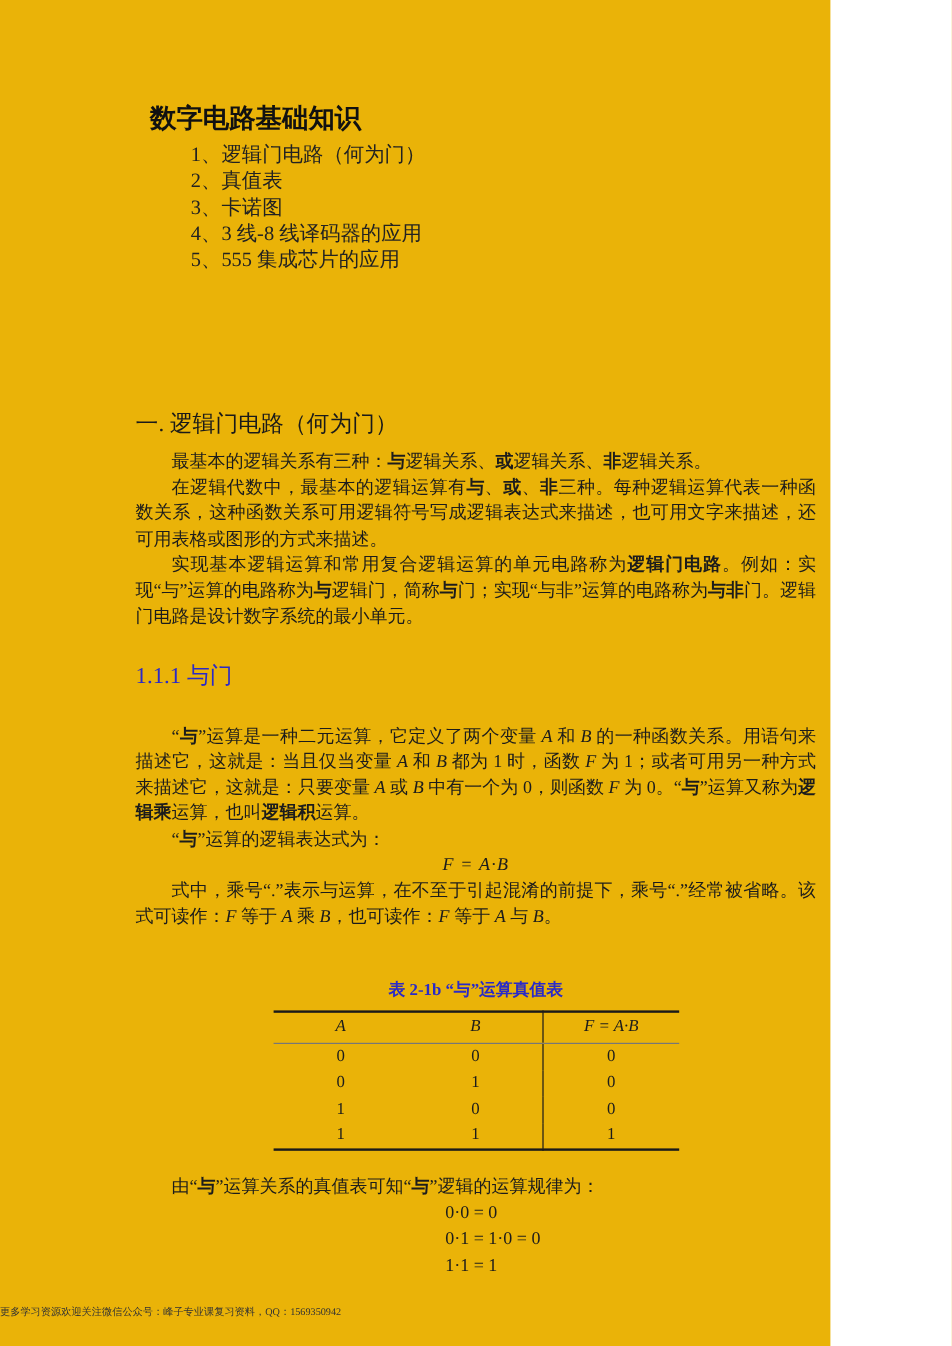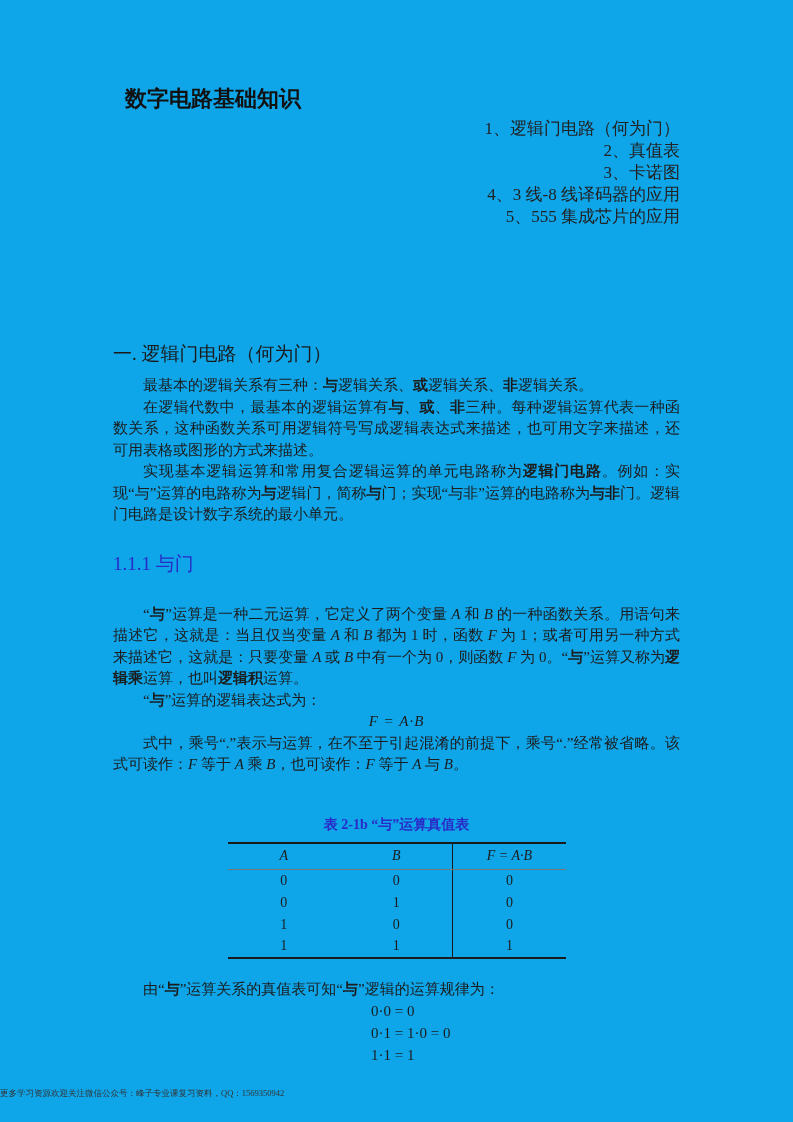--- a/index.html
+++ b/index.html
@@ -1,19 +1,19 @@
 <!DOCTYPE html>
 <html><head>
 <meta charset="utf-8">
 <style>
   * { margin: 0; padding: 0; box-sizing: border-box; }
   html, body { background: #ffffff; }
   .page {
-    width: 793px; height: 1122px;
-    background: #0ea5e9;
+    width: 692px; height: 1122px;
+    background: #eab308;
     position: relative;
     overflow: hidden;
     font-family: "Liberation Serif", "DejaVu Serif", serif;
     color: #1c1c1c;
   }
   .content { margin: 0 113px; width: 567px; }
 
   .doc-title {
     margin: 86px 0 0 12px;
     font-family: "Liberation Sans", "DejaVu Sans", sans-serif;
@@ -21,21 +21,20 @@
     font-size: 22px;
     line-height: 26px;
     color: #111;
   }
   .toc {
     list-style: none;
     margin: 6px 0 0 46px;
     font-size: 17px;
     line-height: 22px;
     color: #222;
-    text-align: right;
   }
 
   .sec1-heading {
     margin-top: 112px;
     font-size: 19px;
     line-height: 28px;
     font-weight: normal;
     color: #1a1a1a;
   }
 

